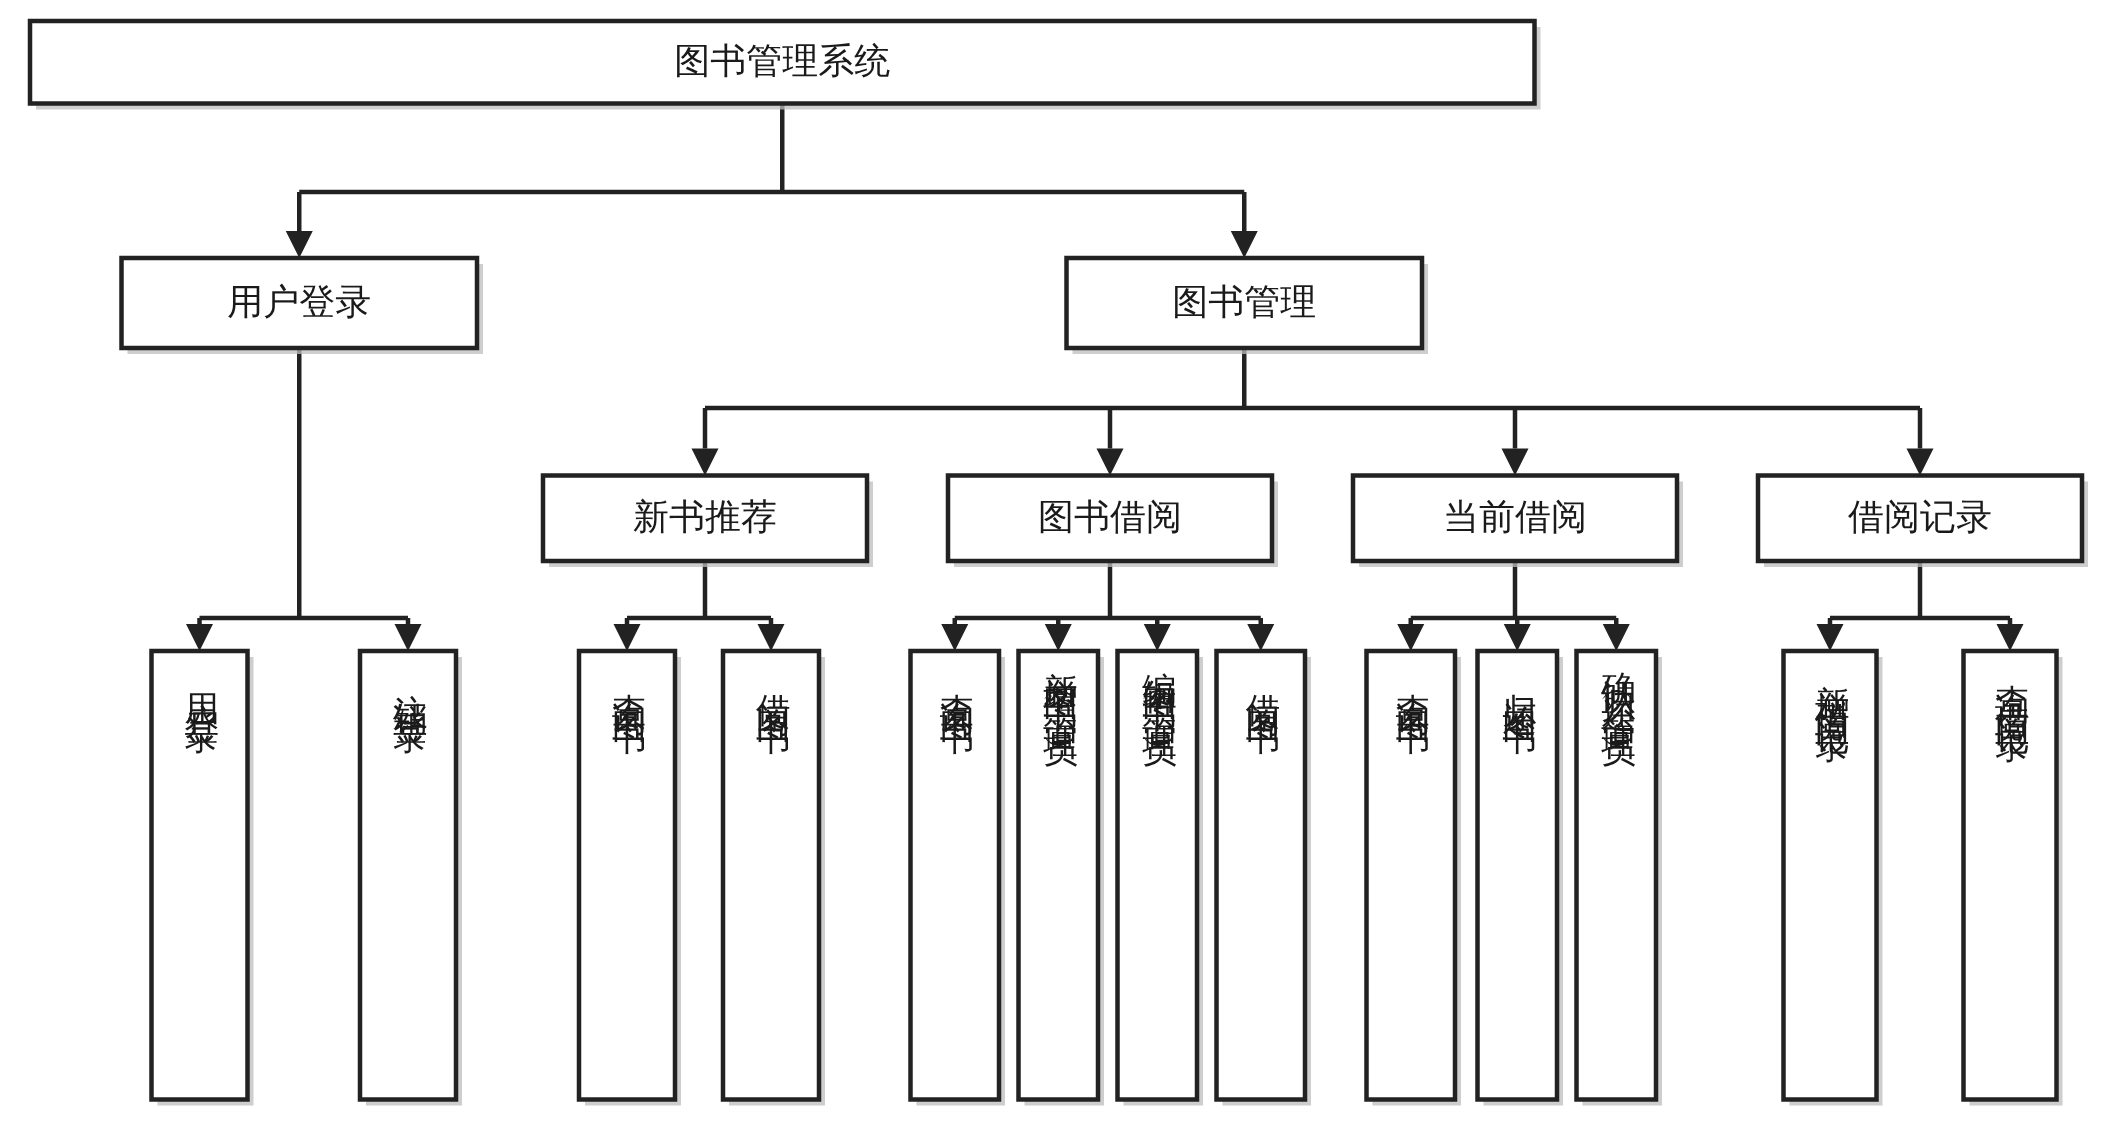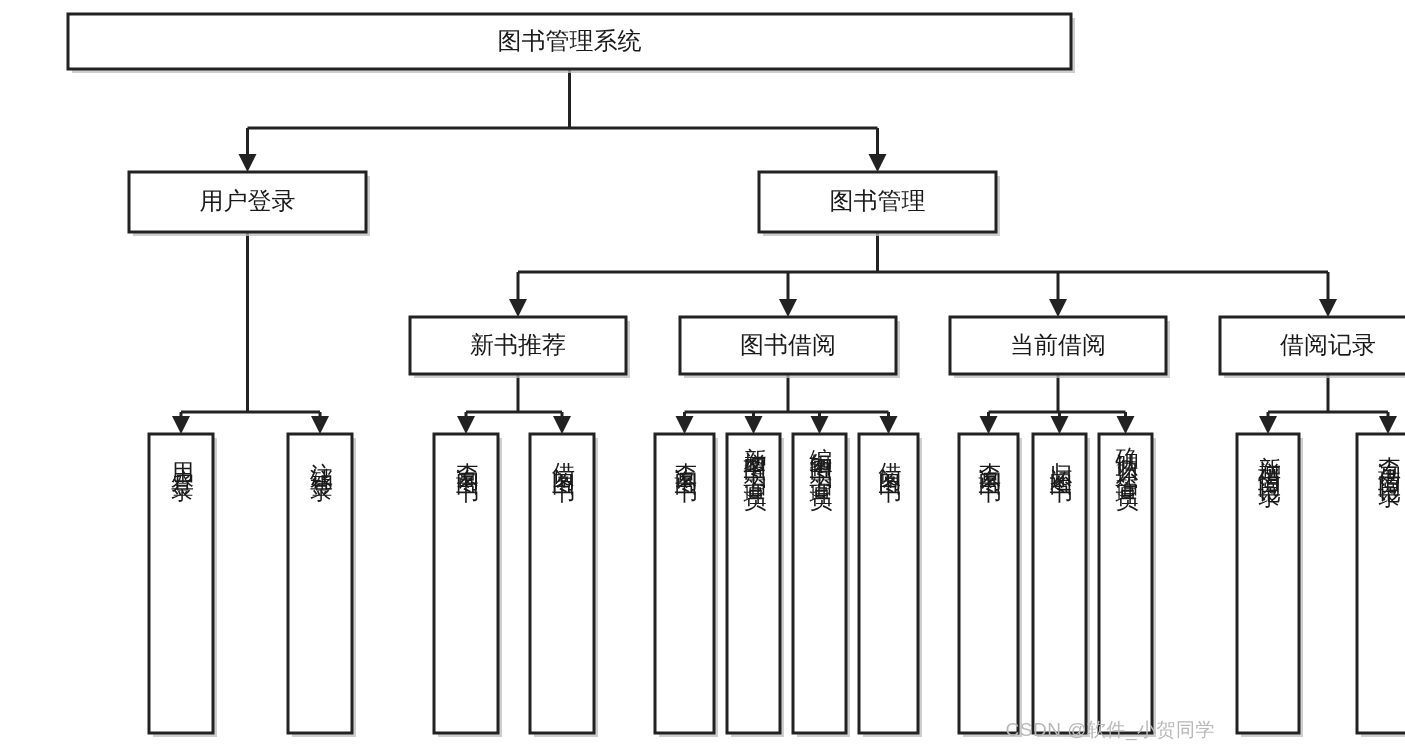--- a/index.html
+++ b/index.html
@@ -12,21 +12,20 @@
     height: 747px;
     font-family: "Liberation Sans", "DejaVu Sans", sans-serif;
     position: relative;
     overflow: hidden;
   }
   #diagram-root {
     position: absolute;
     left: 0; top: 0;
     width: 1175px;
     height: 747px;
-    margin-left: 48px;
   }
   svg.diagram {
     display: block;
     width: 1405px;
     height: 747px;
   }
   .node-rect {
     fill: #ffffff;
     stroke: #222222;
     stroke-width: 3;
@@ -228,14 +227,13 @@
           <rect x="1189" y="434" width="62" height="299" class="node-rect"></rect>
           <text x="1220" y="456" class="node-label v" dominant-baseline="hanging" text-anchor="middle">新增借阅记录</text>
         </g>
         <g>
           <rect x="1313" y="438" width="62" height="299" class="node-shadow"></rect>
           <rect x="1309" y="434" width="62" height="299" class="node-rect"></rect>
           <text x="1340" y="456" class="node-label v" dominant-baseline="hanging" text-anchor="middle">查询借阅记录</text>
         </g>
       </g>
   </svg>
-  <div class="watermark">CSDN @软件_小贺同学</div>
 </div>
 
 </body></html>

